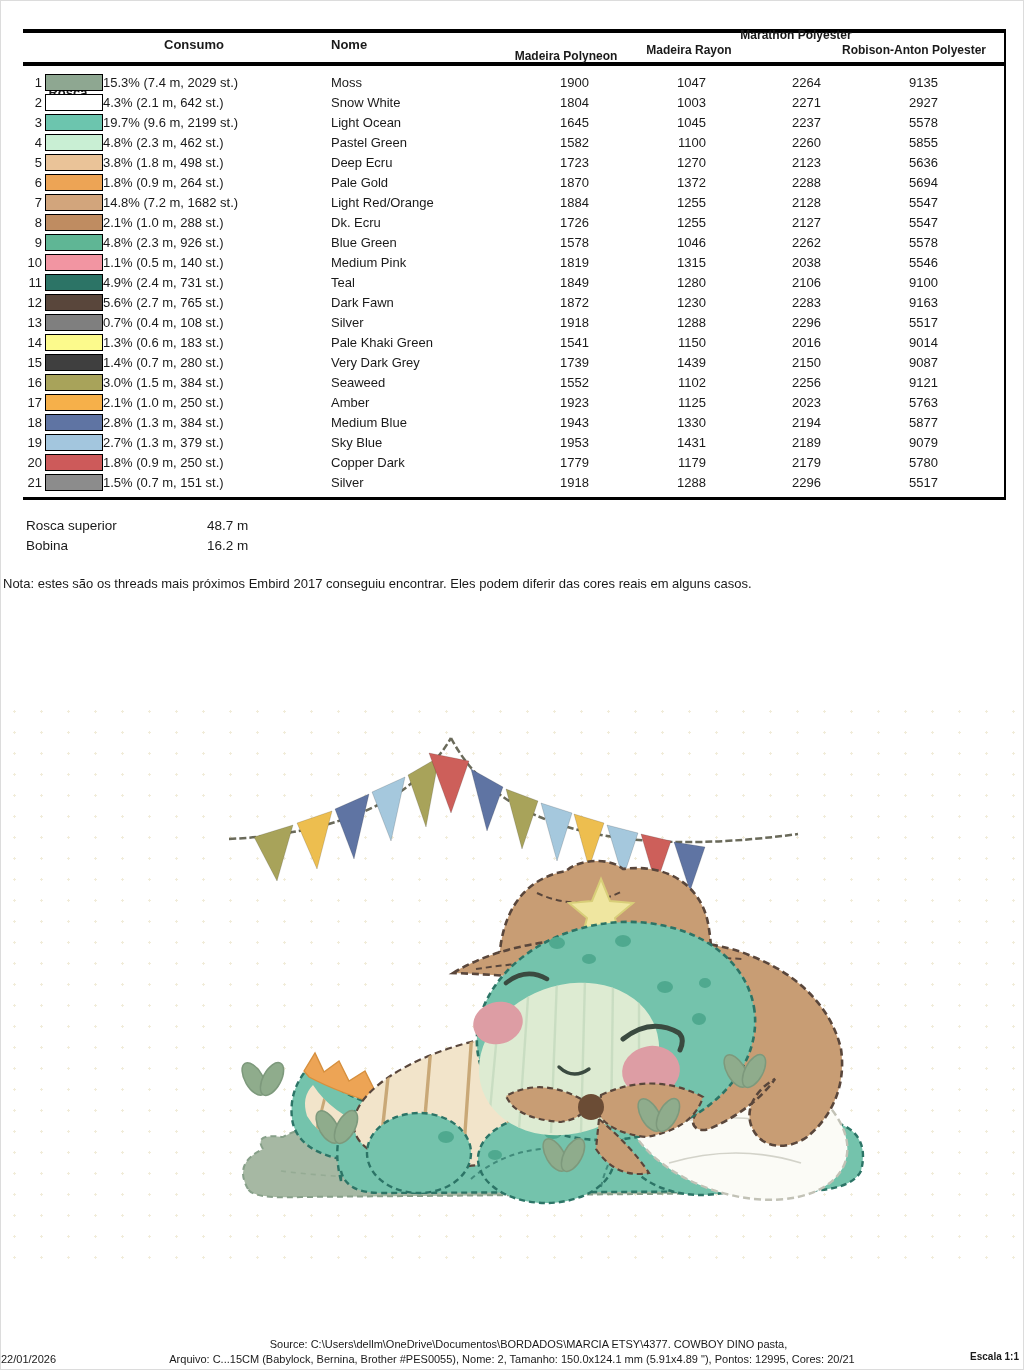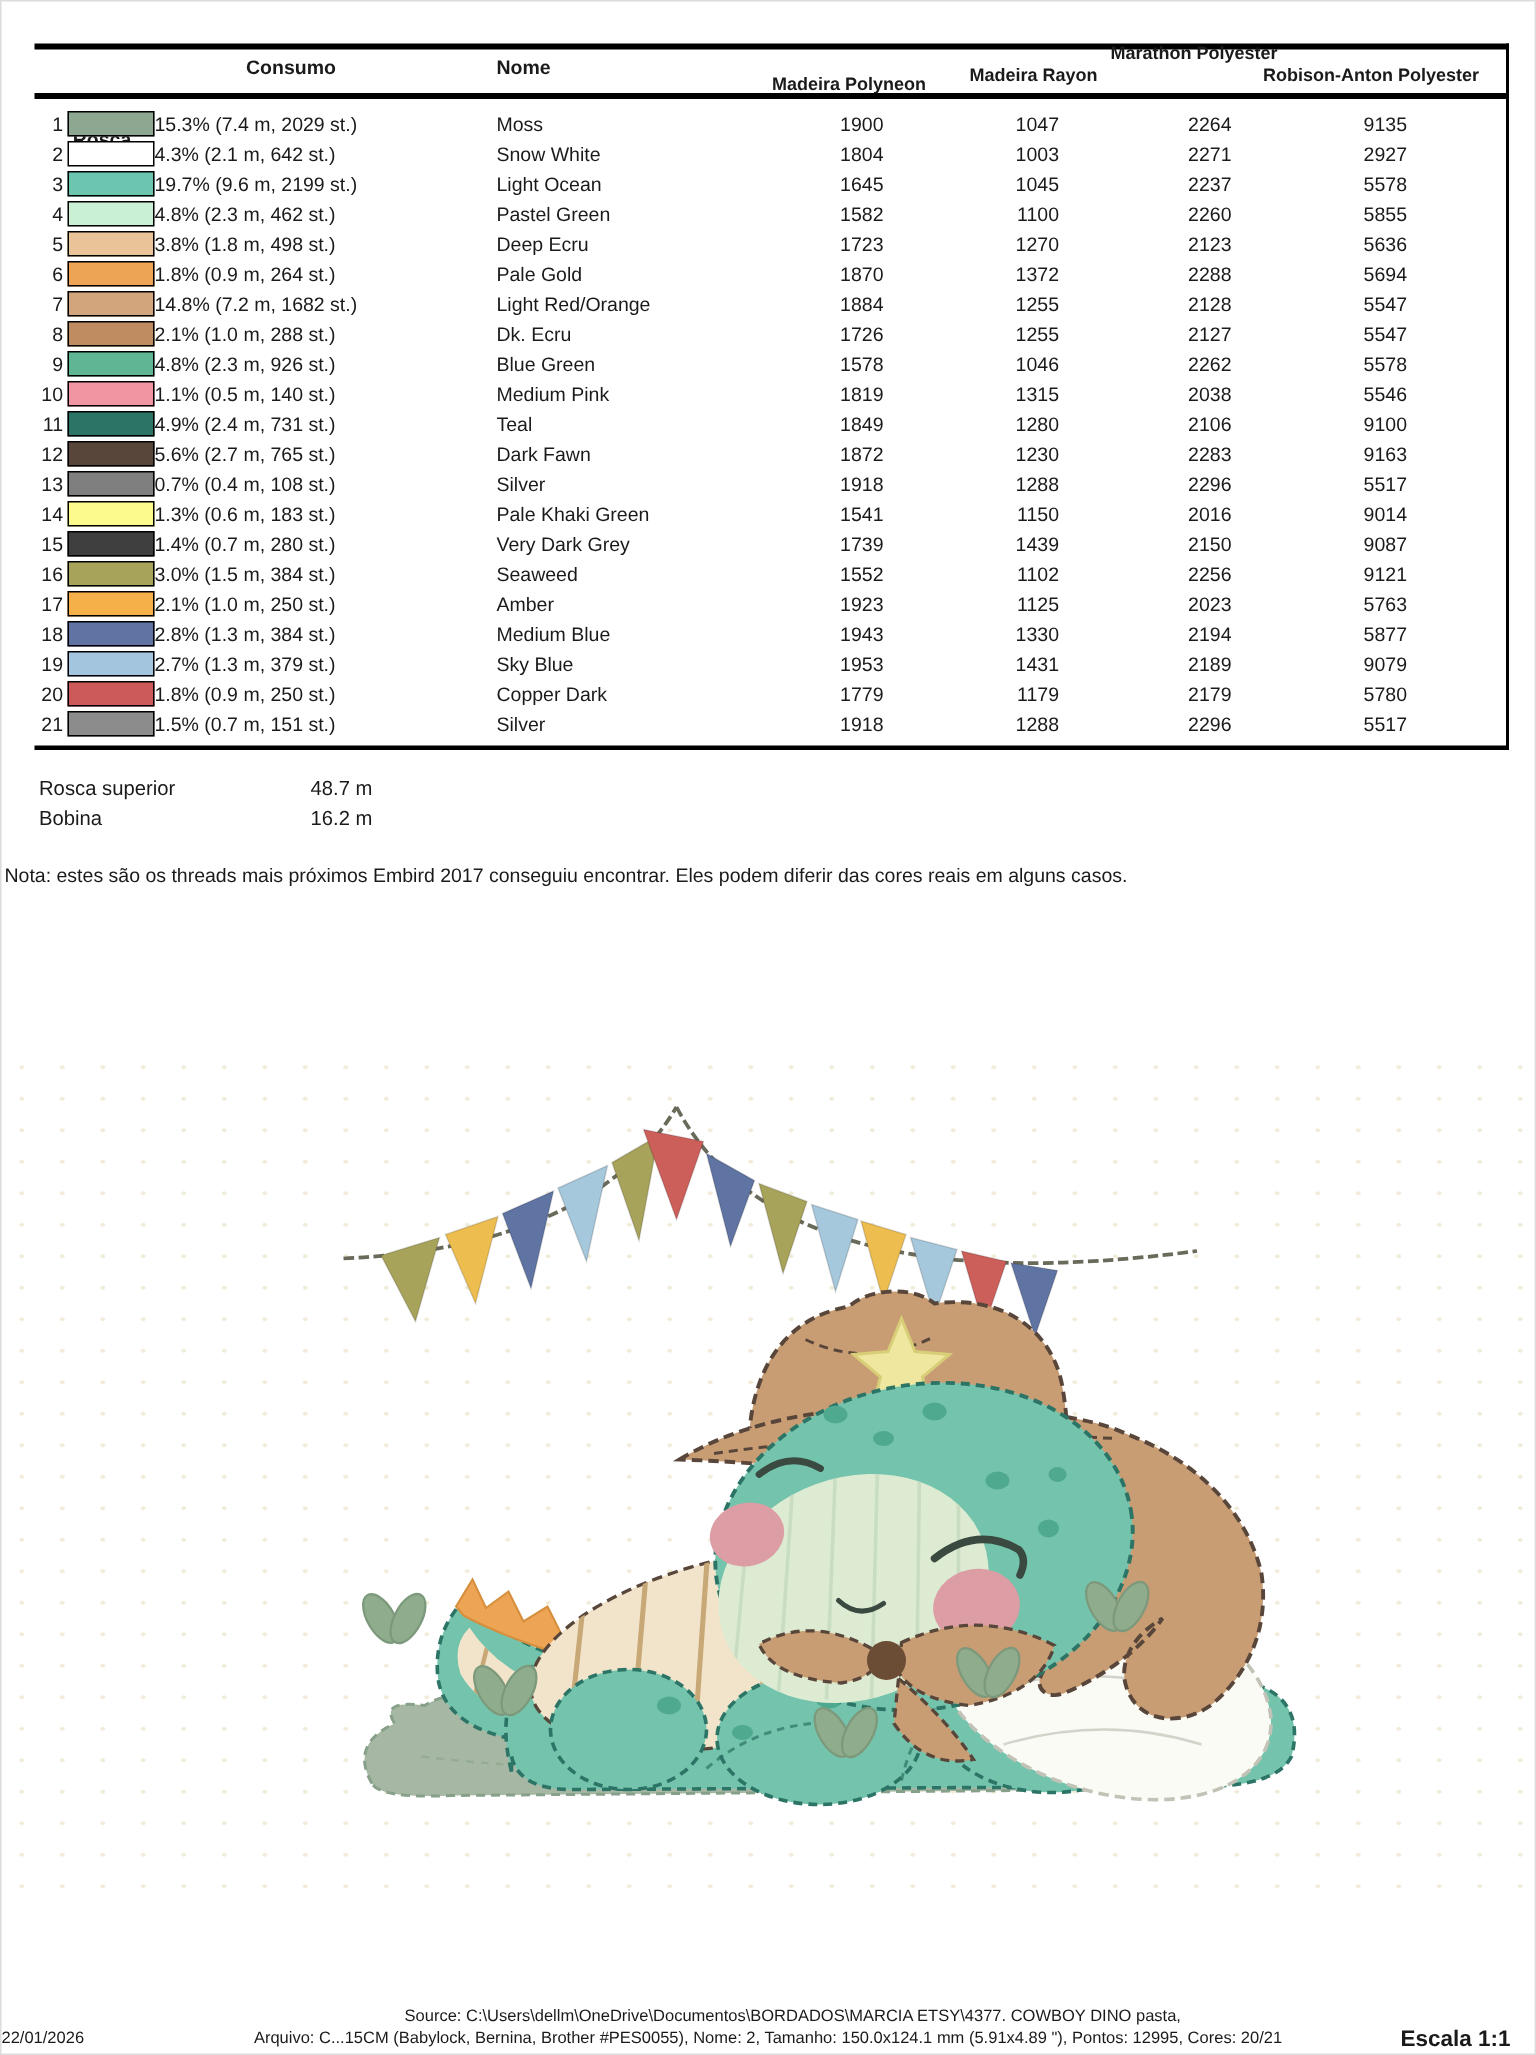--- a/index.html
+++ b/index.html
@@ -46,21 +46,21 @@
              background-image: radial-gradient(#f1ecd9 1.4px, rgba(0,0,0,0) 1.5px);
              background-size: 27px 21px; }
   .artwork svg { position:absolute; left:0; top:0; }
 
   
   .footer { position:absolute; left:0; right:0; bottom:2px; font-size:11px; }
   .f-src { text-align:center; white-space:nowrap;padding-left:33px; }
   .f-line2 { position:relative; height:16px; margin-top:1px; }
   .f-date { position:absolute; left:0; top:2px; }
   .f-arq  { position:absolute; left:0; right:0; text-align:center; top:2px; white-space:nowrap; }
-  .f-escala { position:absolute; right:16px; top:0px; font-weight:bold; font-size:15px;text-align:right; }
+  .f-escala { position:absolute; right:4px; top:0px; font-weight:bold; font-size:10px;text-align:right; }
 </style>
 </head>
 <body>
 
 <div class="page">
 
   <div class="rule rule-top"></div>
   <div class="rule rule-mid"></div>
   <div class="rule rule-bot"></div>
   <div class="rule-right"></div>

